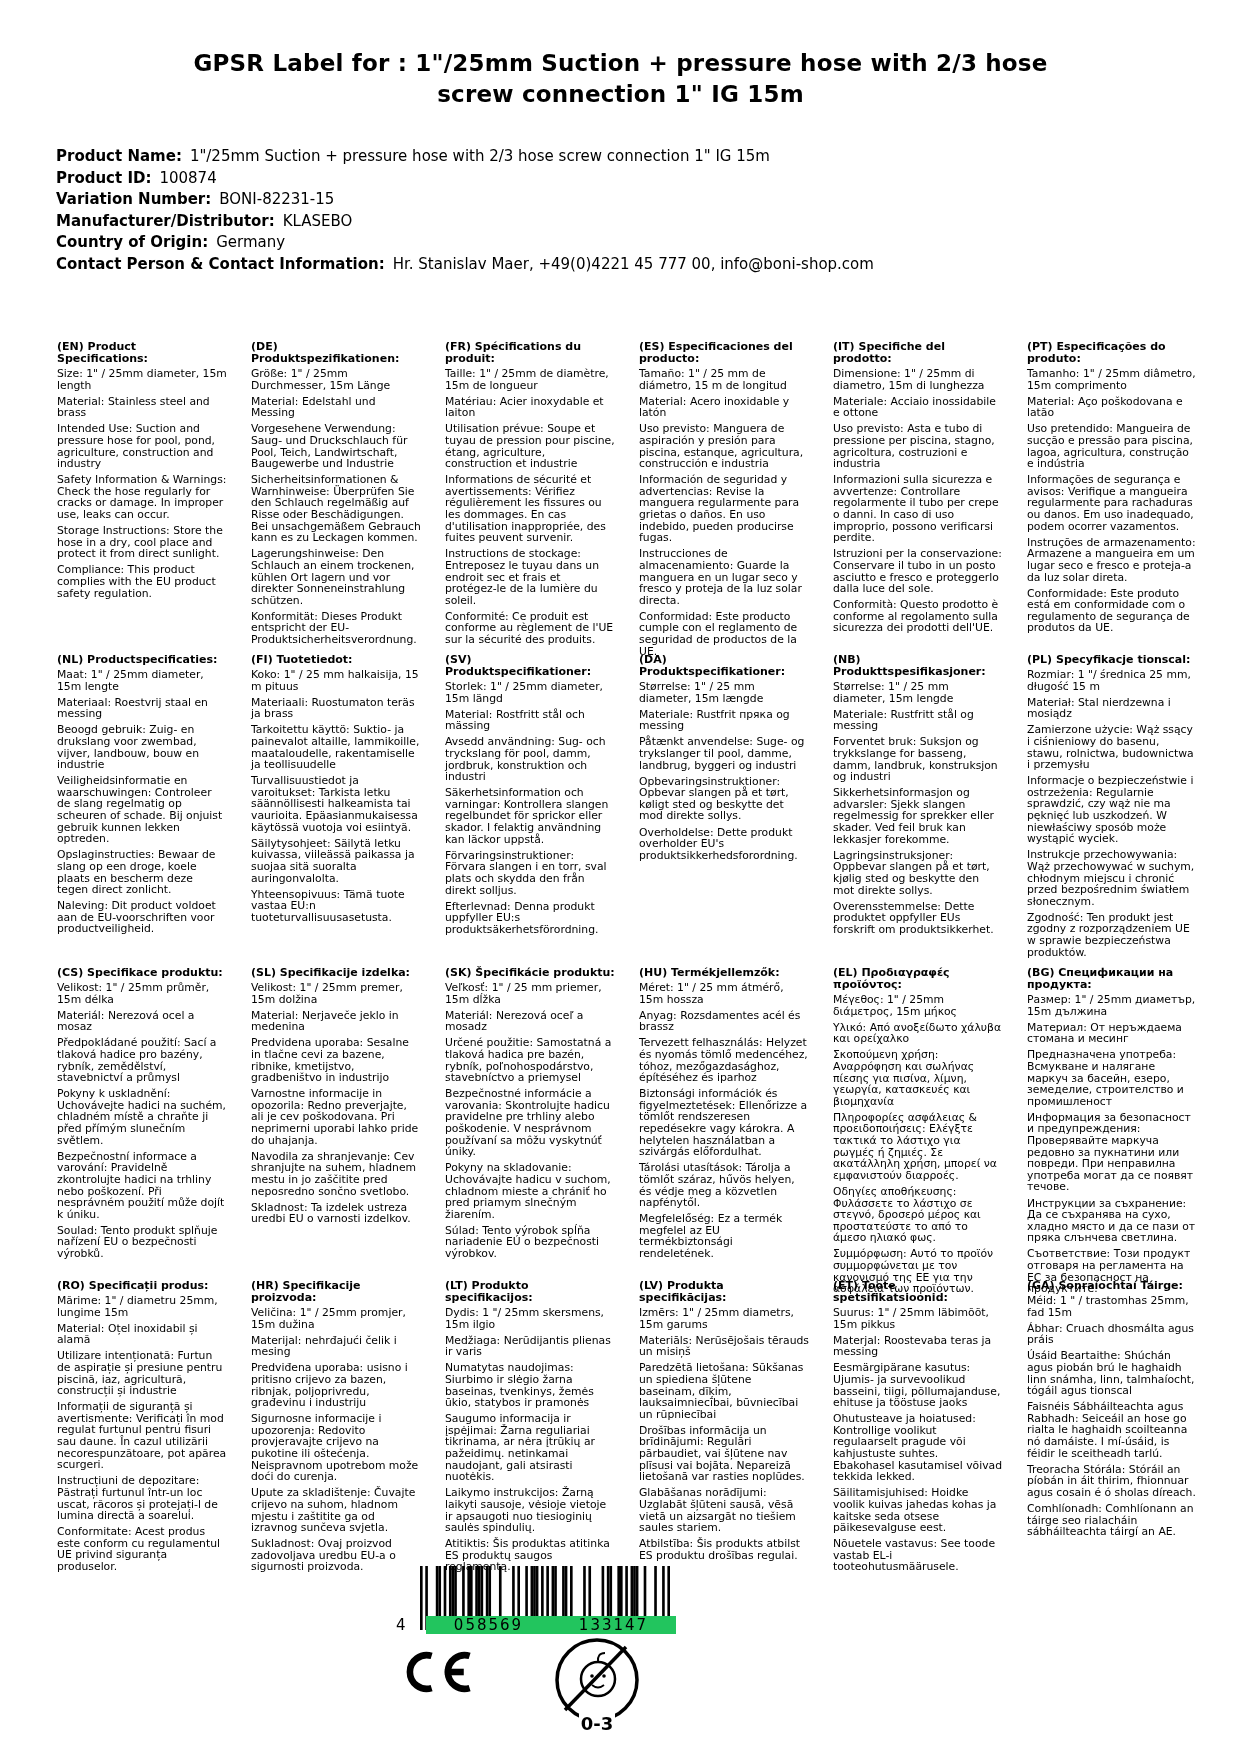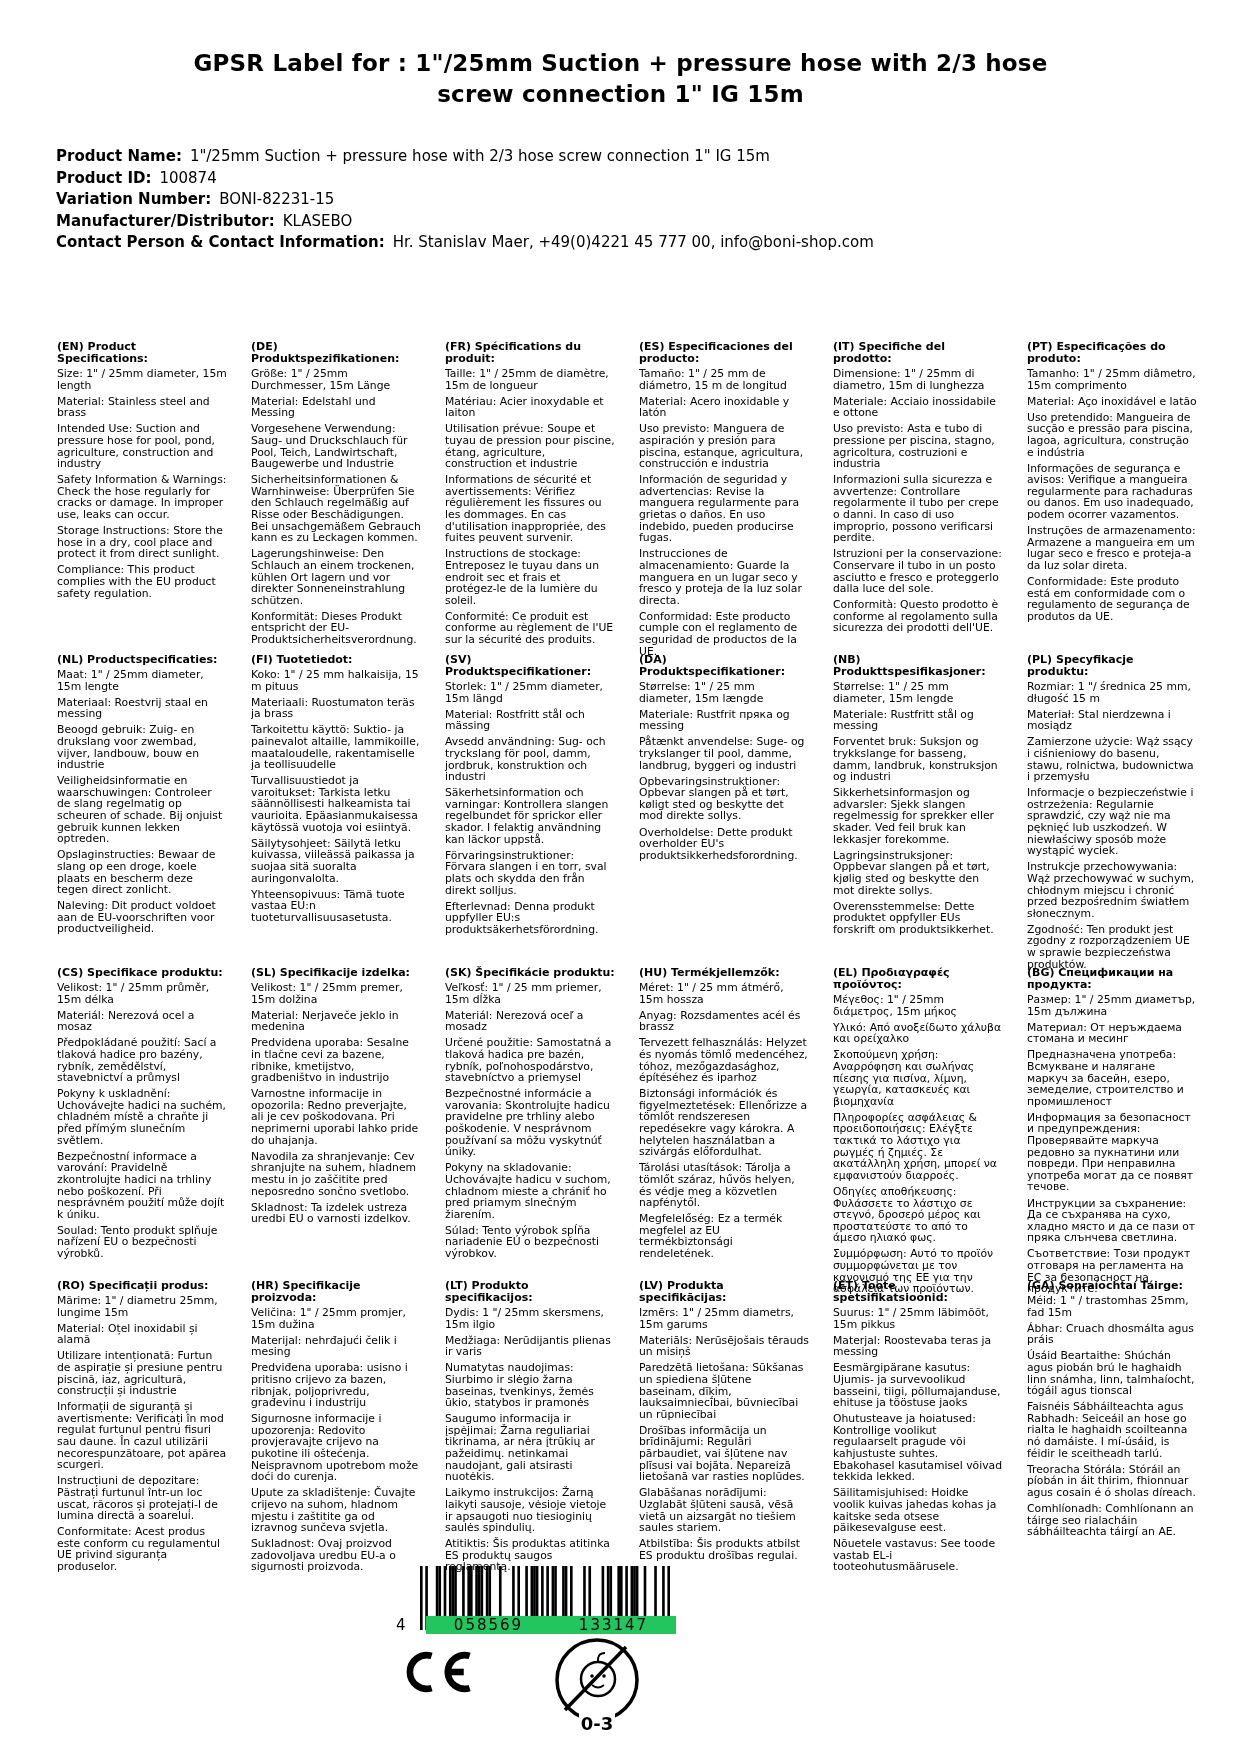--- a/index.html
+++ b/index.html
@@ -37,20 +37,21 @@
 
 <div class="page">
 
   <h1 class="title"><span>GPSR Label for : 1"/25mm Suction + pressure hose with 2/3 hose</span><br><span>screw connection 1" IG 15m</span></h1>
 
   <div class="product-info" id="product-info">
       <div class="pi-row"><span class="lbl">Product Name:</span><span class="val">1"/25mm Suction + pressure hose with 2/3 hose screw connection 1" IG 15m</span></div>
       <div class="pi-row"><span class="lbl">Product ID:</span><span class="val">100874</span></div>
       <div class="pi-row"><span class="lbl">Variation Number:</span><span class="val">BONI-82231-15</span></div>
       <div class="pi-row"><span class="lbl">Manufacturer/Distributor:</span><span class="val">KLASEBO</span></div>
+      <div class="pi-row"><span class="lbl">Country of Origin:</span><span class="val">Germany</span></div>
       <div class="pi-row"><span class="lbl">Contact Person &amp; Contact Information:</span><span class="val">Hr. Stanislav Maer, +49(0)4221 45 777 00, info@boni-shop.com</span></div>
     </div>
 
   <div class="lang-grid" id="lang-grid">
       <div class="block">
         <h3>(EN) Product Specifications:</h3>
         <p>Size: 1" / 25mm diameter, 15m length</p>
         <p>Material: Stainless steel and brass</p>
         <p>Intended Use: Suction and pressure hose for pool, pond, agriculture, construction and industry</p>
         <p>Safety Information &amp; Warnings: Check the hose regularly for cracks or damage. In improper use, leaks can occur.</p>
@@ -89,21 +90,21 @@
         <p>Dimensione: 1" / 25mm di diametro, 15m di lunghezza</p>
         <p>Materiale: Acciaio inossidabile e ottone</p>
         <p>Uso previsto: Asta e tubo di pressione per piscina, stagno, agricoltura, costruzioni e industria</p>
         <p>Informazioni sulla sicurezza e avvertenze: Controllare regolarmente il tubo per crepe o danni. In caso di uso improprio, possono verificarsi perdite.</p>
         <p>Istruzioni per la conservazione: Conservare il tubo in un posto asciutto e fresco e proteggerlo dalla luce del sole.</p>
         <p>Conformità: Questo prodotto è conforme al regolamento sulla sicurezza dei prodotti dell'UE.</p>
       </div>
       <div class="block">
         <h3>(PT) Especificações do produto:</h3>
         <p>Tamanho: 1" / 25mm diâmetro, 15m comprimento</p>
-        <p>Material: Aço inoxidável e latão</p>
+        <p>Material: Aço poškodovana e latão</p>
         <p>Uso pretendido: Mangueira de sucção e pressão para piscina, lagoa, agricultura, construção e indústria</p>
         <p>Informações de segurança e avisos: Verifique a mangueira regularmente para rachaduras ou danos. Em uso inadequado, podem ocorrer vazamentos.</p>
         <p>Instruções de armazenamento: Armazene a mangueira em um lugar seco e fresco e proteja-a da luz solar direta.</p>
         <p>Conformidade: Este produto está em conformidade com o regulamento de segurança de produtos da UE.</p>
       </div>
       <div class="block">
         <h3>(NL) Productspecificaties:</h3>
         <p>Maat: 1" / 25mm diameter, 15m lengte</p>
         <p>Materiaal: Roestvrij staal en messing</p>
         <p>Beoogd gebruik: Zuig- en drukslang voor zwembad, vijver, landbouw, bouw en industrie</p>
@@ -140,21 +141,21 @@
       <div class="block">
         <h3>(NB) Produkttspesifikasjoner:</h3>
         <p>Størrelse: 1" / 25 mm diameter, 15m lengde</p>
         <p>Materiale: Rustfritt stål og messing</p>
         <p>Forventet bruk: Suksjon og trykkslange for basseng, damm, landbruk, konstruksjon og industri</p>
         <p>Sikkerhetsinformasjon og advarsler: Sjekk slangen regelmessig for sprekker eller skader. Ved feil bruk kan lekkasjer forekomme.</p>
         <p>Lagringsinstruksjoner: Oppbevar slangen på et tørt, kjølig sted og beskytte den mot direkte sollys.</p>
         <p>Overensstemmelse: Dette produktet oppfyller EUs forskrift om produktsikkerhet.</p>
       </div>
       <div class="block">
-        <h3>(PL) Specyfikacje produktu:</h3>
+        <h3>(PL) Specyfikacje tionscal:</h3>
         <p>Rozmiar: 1 "/ średnica 25 mm, długość 15 m</p>
         <p>Materiał: Stal nierdzewna i mosiądz</p>
         <p>Zamierzone użycie: Wąż ssący i ciśnieniowy do basenu, stawu, rolnictwa, budownictwa i przemysłu</p>
         <p>Informacje o bezpieczeństwie i ostrzeżenia: Regularnie sprawdzić, czy wąż nie ma pęknięć lub uszkodzeń. W niewłaściwy sposób może wystąpić wyciek.</p>
         <p>Instrukcje przechowywania: Wąż przechowywać w suchym, chłodnym miejscu i chronić przed bezpośrednim światłem słonecznym.</p>
         <p>Zgodność: Ten produkt jest zgodny z rozporządzeniem UE w sprawie bezpieczeństwa produktów.</p>
       </div>
       <div class="block">
         <h3>(CS) Specifikace produktu:</h3>
         <p>Velikost: 1" / 25mm průměr, 15m délka</p>

